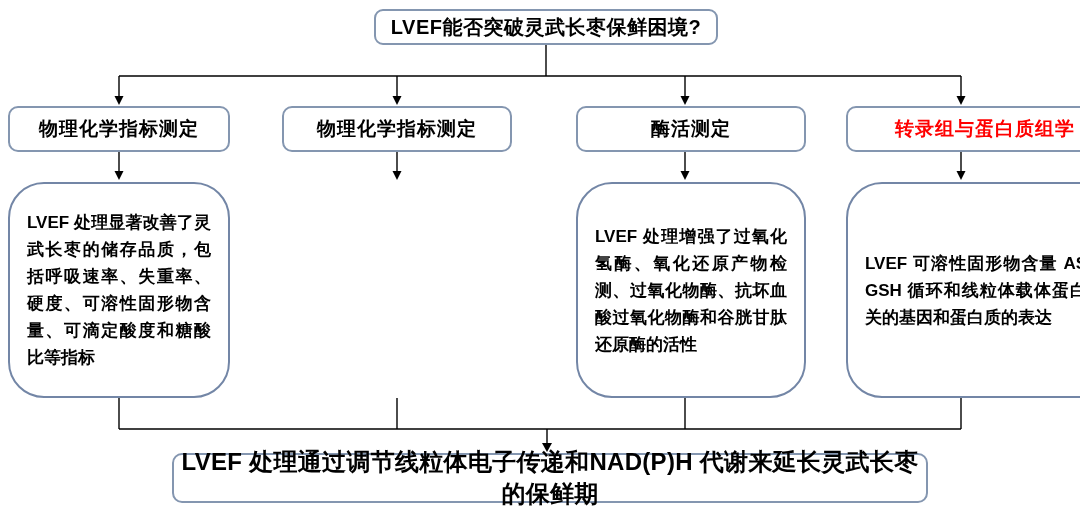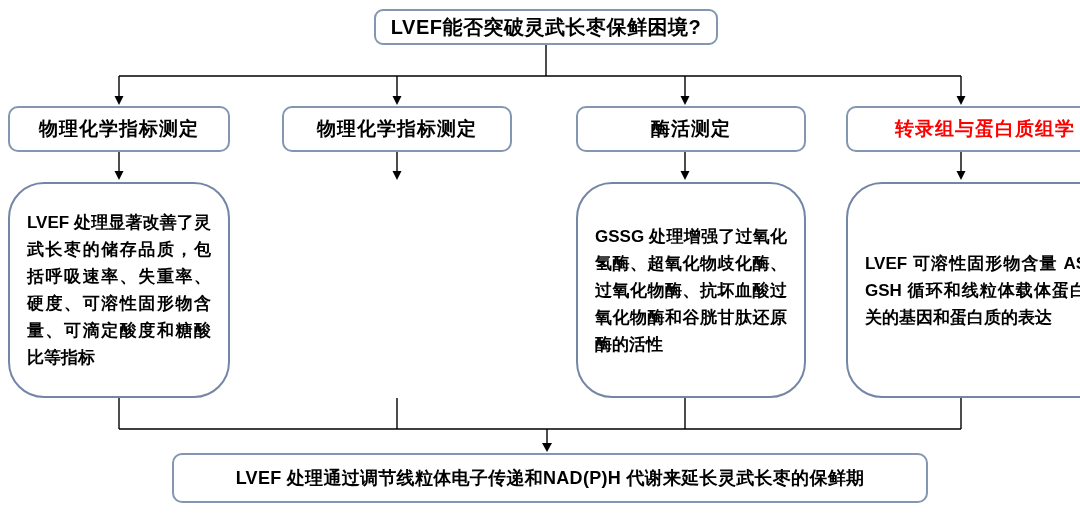--- a/index.html
+++ b/index.html
@@ -20,21 +20,21 @@
   .top-box{left:374px;top:9px;width:344px;height:36px;border-radius:9px;
            font-size:20px;font-weight:bold;letter-spacing:.5px;}
   .header-box{top:106px;height:46px;border-radius:10px;
               font-size:19px;font-weight:bold;letter-spacing:1px;font-family:Liberation Mono, monospace;}
   .header-box.highlight{color:var(--highlight);}
   .content-box{top:182px;height:216px;border-radius:36px;border-color:var(--detail-border);
                font-size:17px;font-weight:bold;line-height:27px;
                padding:14px 17px;align-items:center;}
   .content-box p{width:100%;text-align:justify;text-justify:inter-character;}
   .bottom-box{left:172px;top:453px;width:756px;height:50px;border-radius:10px;
-              font-size:18px;font-weight:bold;letter-spacing:.3px;}
+              font-size:24px;font-weight:bold;letter-spacing:.3px;}
   .col1{left:8px;width:222px;}
   .col2{left:282px;width:230px;}
   .col3{left:570px;width:230px;margin-left:6px;}
   .col4{left:846px;width:278px;}
   svg line{stroke:var(--connector);stroke-width:1.4;}
   svg polygon{fill:var(--connector);}
 </style>
 </head>
 <body>
 
@@ -88,21 +88,21 @@
     <span>酶活测定</span>
   </div>
   <div class="box header-box col4 highlight">
     <span>转录组与蛋白质组学</span>
   </div>
 
   <div class="box content-box col1">
     <p>LVEF 处理显著改善了灵武长枣的储存品质，包括呼吸速率、失重率、硬度、可溶性固形物含量、可滴定酸度和糖酸比等指标</p>
   </div>
   <div class="box content-box col3">
-    <p>GSSG 处理增强了过氧化氢酶、超氧化物歧化酶、过氧化物酶、抗坏血酸过氧化物酶和谷胱甘肽还原酶的活性</p>
+    <p>LVEF 处理增强了过氧化氢酶、氧化还原产物检测、过氧化物酶、抗坏血酸过氧化物酶和谷胱甘肽还原酶的活性</p>
   </div>
   <div class="box content-box col4">
     <p>LVEF 可溶性固形物含量 ASA-GSH 循环和线粒体载体蛋白相关的基因和蛋白质的表达</p>
   </div>
 
   <div class="box bottom-box">
     <span>LVEF 处理通过调节线粒体电子传递和NAD(P)H 代谢来延长灵武长枣的保鲜期</span>
   </div>
 
 </div>

